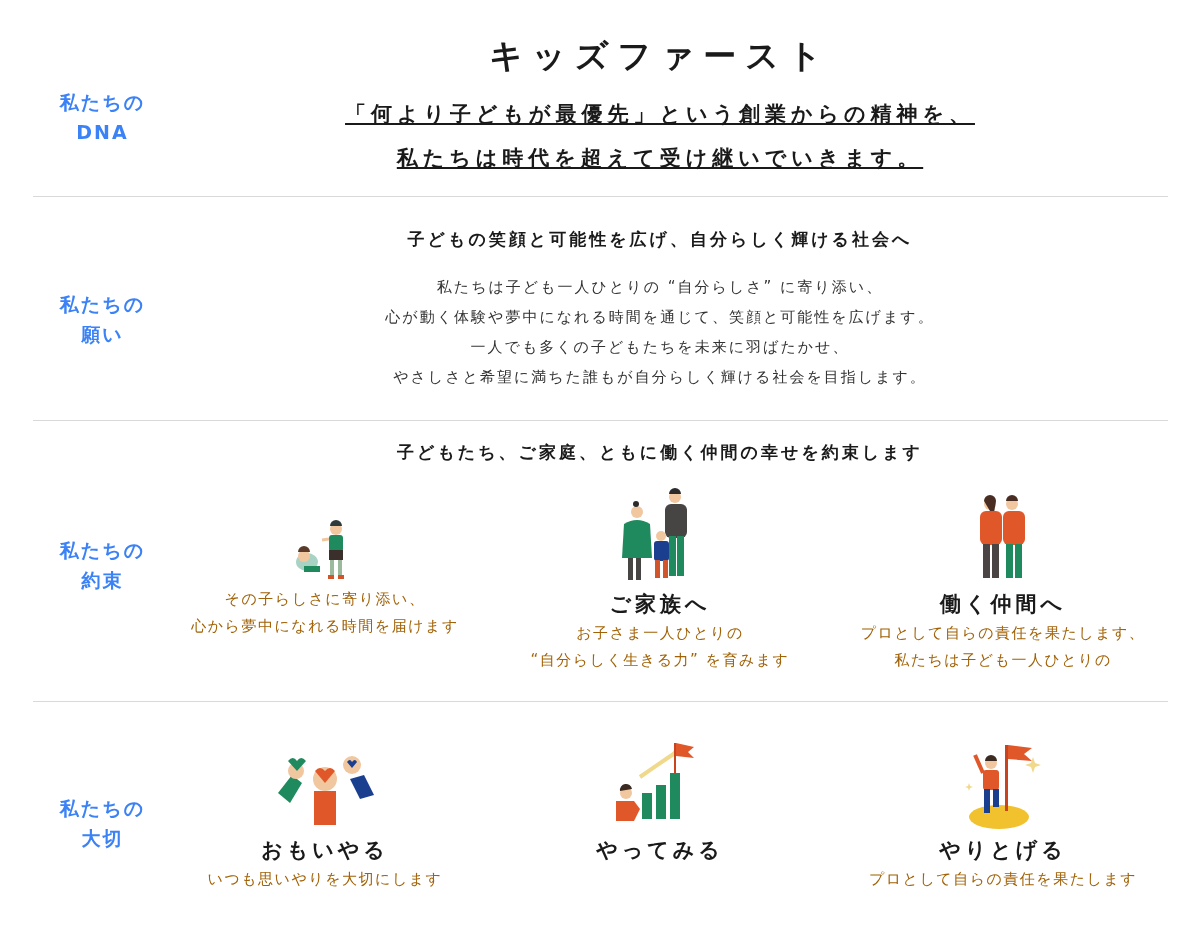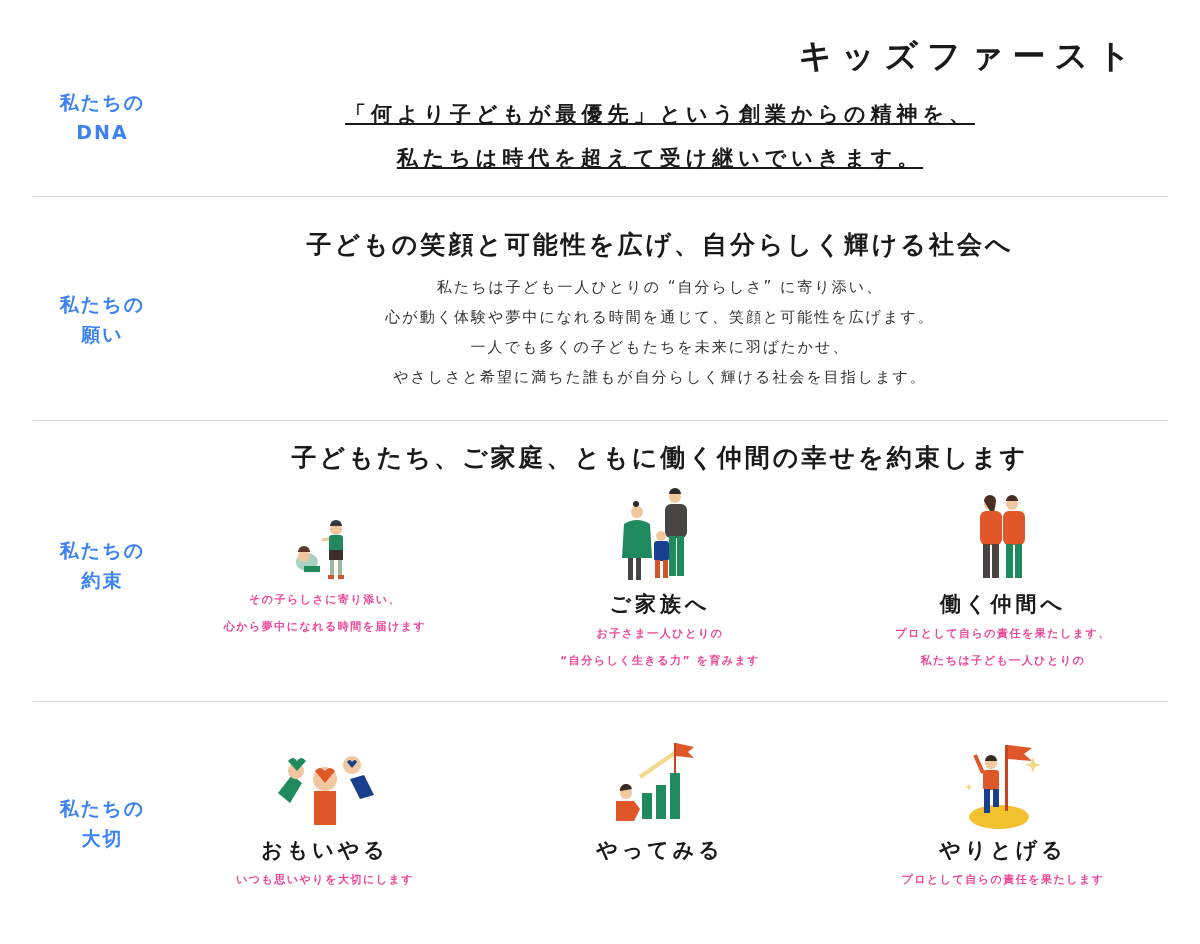--- a/index.html
+++ b/index.html
@@ -4,35 +4,35 @@
 <style>
   html, body { margin: 0; padding: 0; background: #ffffff; }
   body { width: 1200px; height: 944px; position: relative; overflow: hidden;
          font-family: "DejaVu Sans", "Liberation Sans", sans-serif; color: #1a1a1a; }
   .divider { position: absolute; left: 33px; width: 1135px; height: 1px; background: #d9d9d9; }
   .label { position: absolute; left: 40px; width: 125px; text-align: center;
            color: #3b82f6; font-weight: bold; font-size: 19px; line-height: 30px; letter-spacing: 2px; }
   .center { position: absolute; left: 180px; width: 960px; text-align: center; }
   .h1 { font-size: 33px; font-weight: bold; letter-spacing: 9px; }
   .lead { font-size: 21px; font-weight: bold; letter-spacing: 5px; line-height: 44px; }
-  .h2 { font-size: 25px; font-weight: bold; letter-spacing: 3px; }
+  .h2 { font-size: 17px; font-weight: bold; letter-spacing: 3px; }
   .body { font-size: 15px; letter-spacing: 2px; line-height: 30px; color: #333; }
   .col { position: absolute; width: 330px; text-align: center; }
   .col .ill { height: 100px; display: flex; justify-content: center; align-items: flex-end; }
   .col .title { font-size: 21px; font-weight: bold; letter-spacing: 4px; margin-top: 6px; }
-  .col .desc { font-size: 11px; letter-spacing: 1.5px; line-height: 27px; color: #ec4899; margin-top: 2px; font-weight: bold; }
+  .col .desc { font-size: 15px; letter-spacing: 1.5px; line-height: 27px; color: #a16207; margin-top: 2px; }
 </style>
 </head>
 <body>
 
 <div class="label" style="top:87px;">
   <div>私たちの</div>
   <div>DNA</div>
 </div>
-<div class="center h1" style="top:34px;text-align:right;">キッズファースト</div>
+<div class="center h1" style="top:34px;">キッズファースト</div>
 <div class="center lead" style="top:92px;text-decoration:underline;">
   <div>「何より子どもが最優先」という創業からの精神を、</div>
   <div>私たちは時代を超えて受け継いでいきます。</div>
 </div>
 <div class="divider" style="top:196px;"></div>
 
 <div class="label" style="top:289px;">
   <div>私たちの</div>
   <div>願い</div>
 </div>

